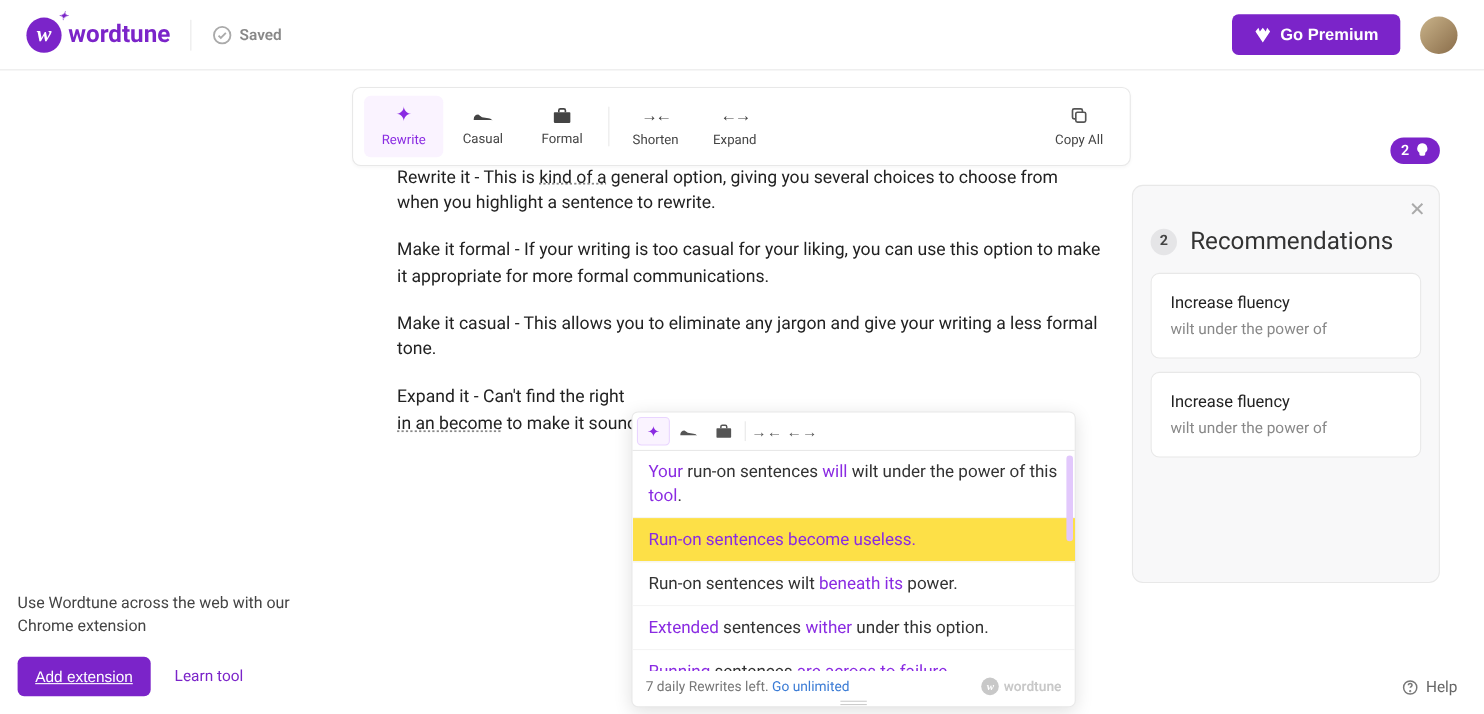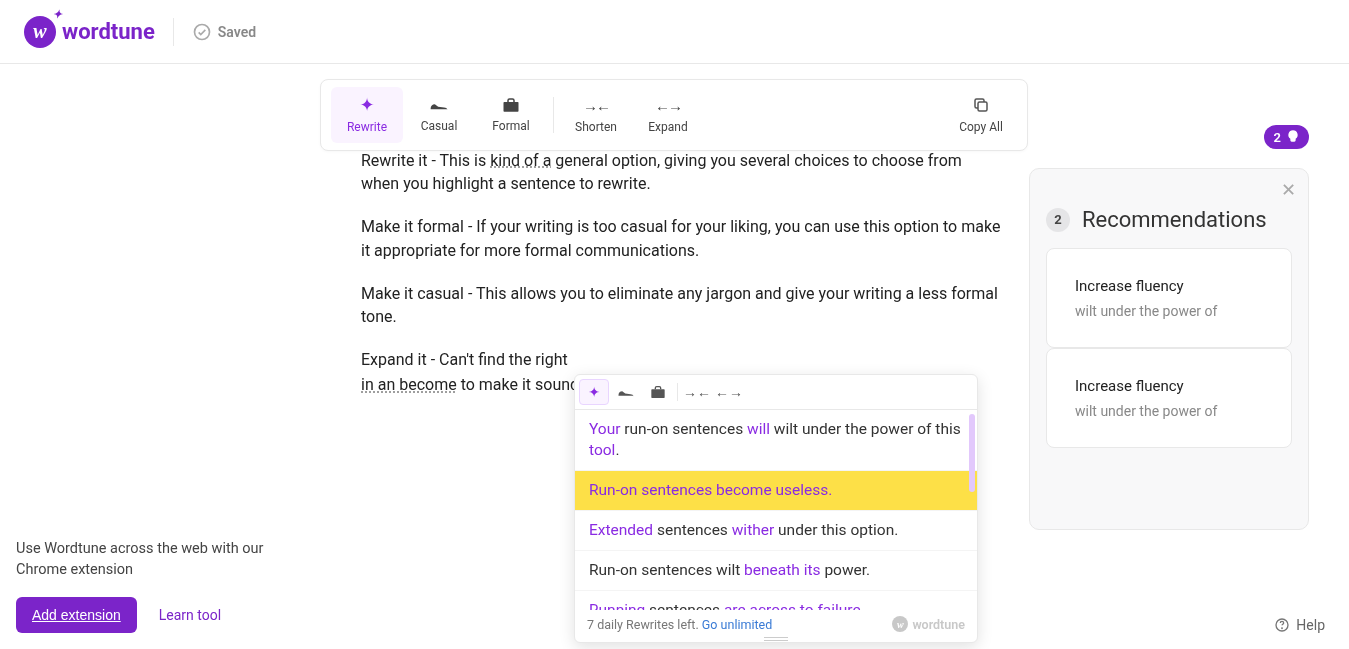--- a/index.html
+++ b/index.html
@@ -149,21 +149,21 @@
   }
   .rec-close{position:absolute;top:10px;right:12px;color:#aaa;cursor:pointer;font-size:18px;}
   .rec-header{display:flex;align-items:center;gap:12px;margin-bottom:16px;margin-top:22px;}
   .rec-count{
     width:24px;height:24px;border-radius:50%;background:#e5e5e7;
     display:flex;align-items:center;justify-content:center;font-weight:700;color:#444;font-size:13px;
   }
   .rec-title{font-size:22px;color:#333;}
   .rec-card{
     background:#fff;border:1px solid var(--border);border-radius:8px;
-    padding:28px;margin-bottom:0;cursor:pointer;
+    padding:17px;margin-bottom:12px;cursor:pointer;
   }
   .rec-card-title{font-size:15px;color:#222;margin-bottom:8px;}
   .rec-card-sub{font-size:14px;color:#888;}
   
   .ext-promo{
     position:absolute;left:16px;bottom:16px;width:260px;
   }
   .ext-text{font-size:14.5px;color:#444;line-height:1.5;margin-bottom:16px;}
   .ext-row{display:flex;align-items:center;gap:22px;}
   .ext-btn{
@@ -190,20 +190,29 @@
     </a>
     <div class="vline"></div>
     <div class="saved">
       <svg viewBox="0 0 24 24" fill="none" stroke="#aaa" stroke-width="2">
           <circle cx="12" cy="12" r="9"></circle>
           <path d="M8 12.5l2.5 2.5L16 9.5"></path>
         </svg>
       <span>Saved</span>
     </div>
   </div>
+  <div class="header-right">
+    <button class="premium-btn">
+      <svg width="16" height="16" viewBox="0 0 24 24" fill="#fff">
+          <path d="M12 2l4 5-4 15-4-15z M2 7l6 0 4 15L2 7z M22 7l-6 0-4 15L22 7z M6 2l2 5H2l4-5z M18 2l-2 5h6l-4-5z"></path>
+        </svg>
+      <span>Go Premium</span>
+    </button>
+    <div class="avatar"></div>
+  </div>
 </header>
 
 <div class="toolbar">
   <div id="tb-items" style="display:flex;align-items:center;">
       <div class="tool-item active">
         <div class="ico"><span style="font-size:18px">✦</span></div>
         <div class="lbl">Rewrite</div>
       </div>
       <div class="tool-item">
         <div class="ico">
@@ -276,22 +285,22 @@
         <span>→←</span>
       </div>
     <div class="mini-btn">
         <span>←→</span>
       </div>
   </div>
   <div class="suggest-list" id="suggest-list">
     <div class="popup-scrollbar"></div>
   <div class="suggest-item"><span class="hw">Your</span> run-on sentences <span class="hw">will</span> wilt under the power of this <span class="hw">tool</span>.</div>
       <div class="suggest-item sel"><span class="hw">Run-on sentences become useless.</span></div>
+      <div class="suggest-item">Run-on sentences wilt <span class="hw">beneath its</span> power.</div>
       <div class="suggest-item"><span class="hw">Extended</span> sentences <span class="hw">wither</span> under this option.</div>
-      <div class="suggest-item">Run-on sentences wilt <span class="hw">beneath its</span> power.</div>
       <div class="suggest-item"><span class="hw">Running</span> sentences <span class="hw">are across to failure</span>.</div>
     </div>
   <div class="popup-footer">
     <span>
       <span>7 daily Rewrites left. </span><a>Go unlimited</a>
     </span>
     <span class="popup-brand">
       <span class="logo-mark">w</span>
       <span>wordtune</span>
     </span>

